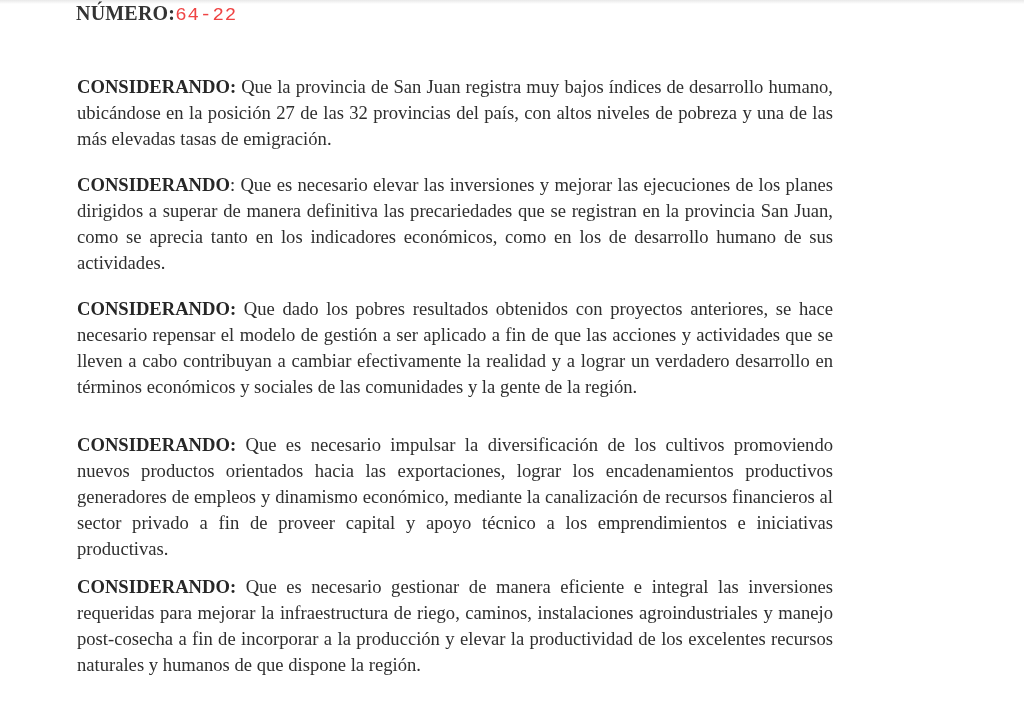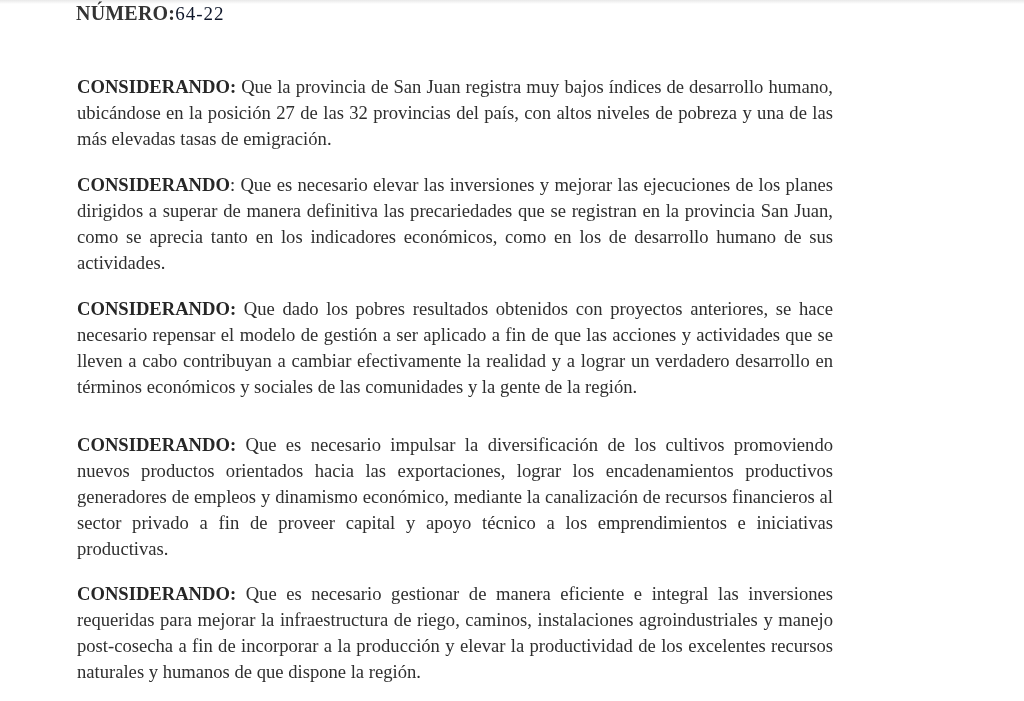--- a/index.html
+++ b/index.html
@@ -36,24 +36,24 @@
     font-size: 20px;
     line-height: 26px;
     color: #333333;
   }
   .numero .num-label {
     font-weight: bold;
     font-family: "Liberation Serif", serif;
     letter-spacing: 0.2px;
   }
   .numero .num-value {
-    font-family: Liberation Serif, serif;
+    font-family: Liberation Mono, monospace;
     font-size: 19px;
     letter-spacing: 1px;
-    color: #0f172a;
+    color: #ef4444;
   }
   .content {
     position: absolute;
     left: 77px;
     top: 74px;
     width: 756px;
   }
   .para {
     margin: 0 0 21px 0;
     font-size: 18.6px;
@@ -61,21 +61,21 @@
     text-align: justify;
     color: #2f2f2f;
   }
   .para .kw {
     font-weight: bold;
     color: #262626;
   }
   .para.p1 { margin-bottom: 20px; }
   .para.p2 { margin-bottom: 20px; }
   .para.p3 { margin-bottom: 32px; }
-  .para.p4 { margin-bottom: 19px; }
+  .para.p4 { margin-bottom: 12px; }
 </style>
 </head>
 <body>
 
 <div class="page">
   <div class="top-shadow"></div>
 
   <div class="numero">
     <span class="num-label">NÚMERO:</span><span class="num-value">64-22</span>
   </div>

